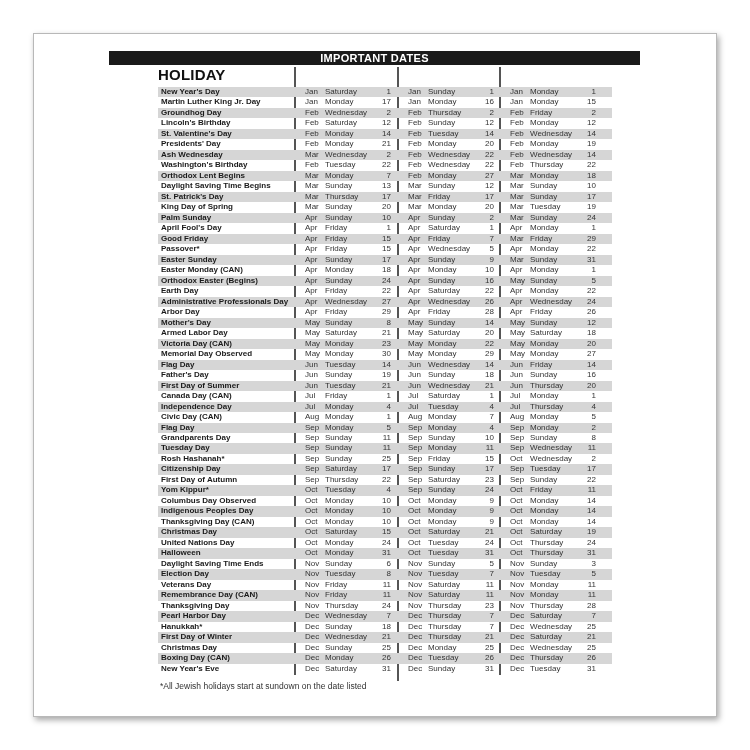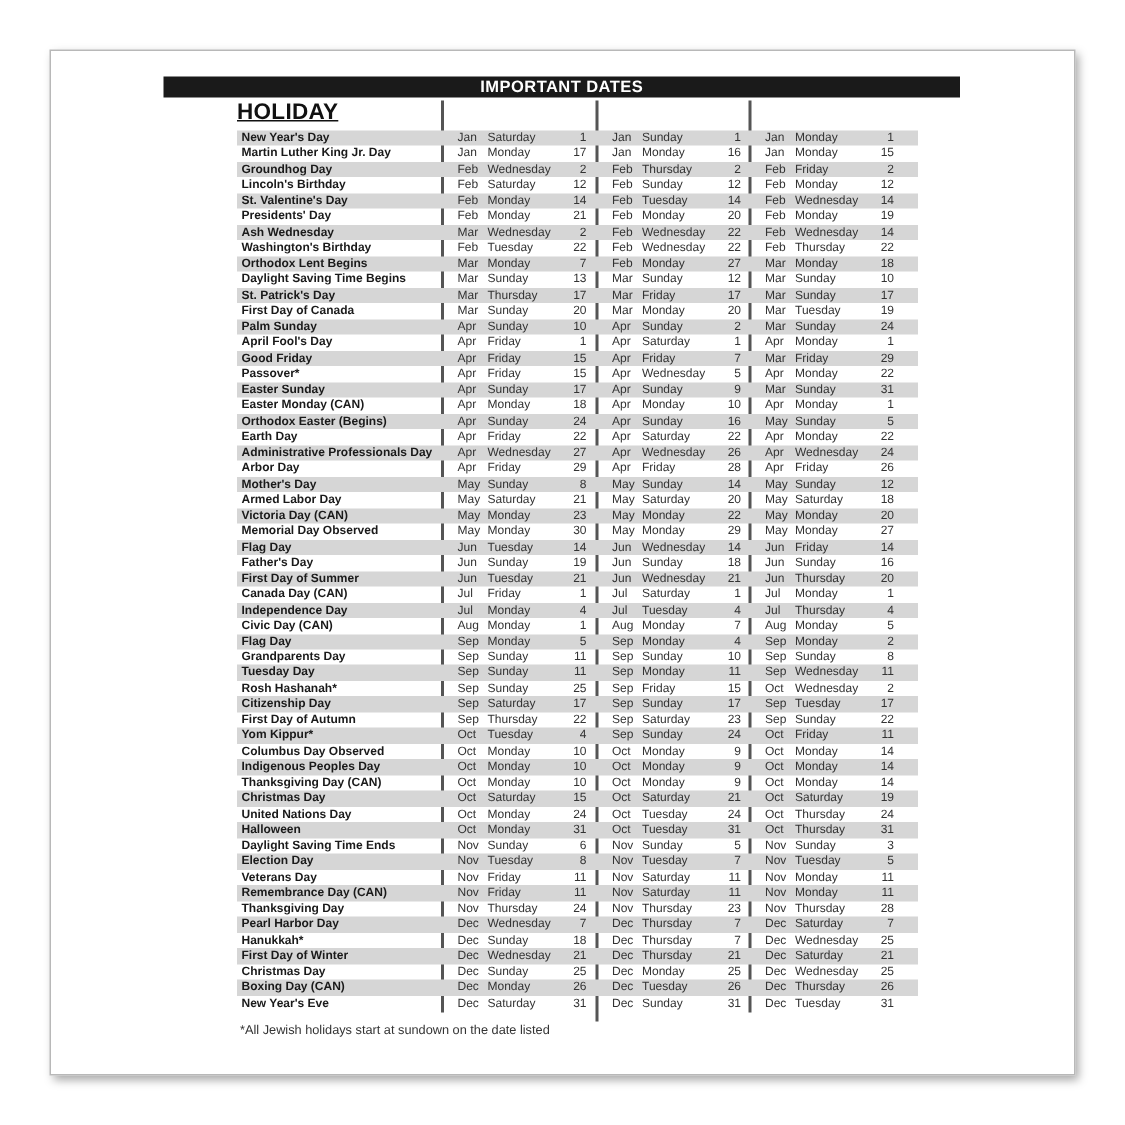--- a/index.html
+++ b/index.html
@@ -9,21 +9,21 @@
     background: #ffffff; border: 1px solid #b8b8b8;
     box-shadow: 2px 3px 6px rgba(0,0,0,0.35);
   }
   .title-bar {
     position: absolute; left: 109px; top: 51px; width: 531px; height: 14px;
     background: #1a1a1a; color: #ffffff; font-weight: bold; font-size: 11px;
     text-align: center; line-height: 14px; letter-spacing: 0.3px;
   }
   .holiday-heading {
     position: absolute; left: 158px; top: 66px; font-size: 15px; font-weight: bold;
-    text-decoration: underline; color: #111; letter-spacing: 0.2px;
+    color: #111; letter-spacing: 0.2px;
   }
   .divider { position: absolute; width: 2px; background: #555; top: 67px; }
   .rows { position: absolute; left: 158px; top: 87px; width: 454px; }
   .row { position: relative; height: 10.49px; font-size: 8px; line-height: 10.49px; color: #222; padding-left: 32px; }
   .row.shade { background: #d6d6d6; }
   .hname { position: absolute; left: 3px; font-weight: bold; color: #1a1a1a; white-space: nowrap; }
   .cell { position: absolute; top: 0; width: 100px; height: 100%; }
   .mon { position: absolute; left: 8px; color: #333; }
   .dow { position: absolute; left: 28px; color: #333; }
   .day { position: absolute; right: 6px; color: #333; }
@@ -239,21 +239,21 @@
         <span class="dow">Friday</span>
         <span class="day">17</span>
       </div>
       <div class="cell" style="left: 344px;">
         <span class="mon">Mar</span>
         <span class="dow">Sunday</span>
         <span class="day">17</span>
       </div>
     </div>
     <div class="row">
-      <span class="hname">First Day of Canada</span>
+      <span class="hname">King Day of Spring</span>
       <div class="cell" style="left: 139px;">
         <span class="mon">Mar</span>
         <span class="dow">Sunday</span>
         <span class="day">20</span>
       </div>
       <div class="cell" style="left: 242px;">
         <span class="mon">Mar</span>
         <span class="dow">Monday</span>
         <span class="day">20</span>
       </div>

